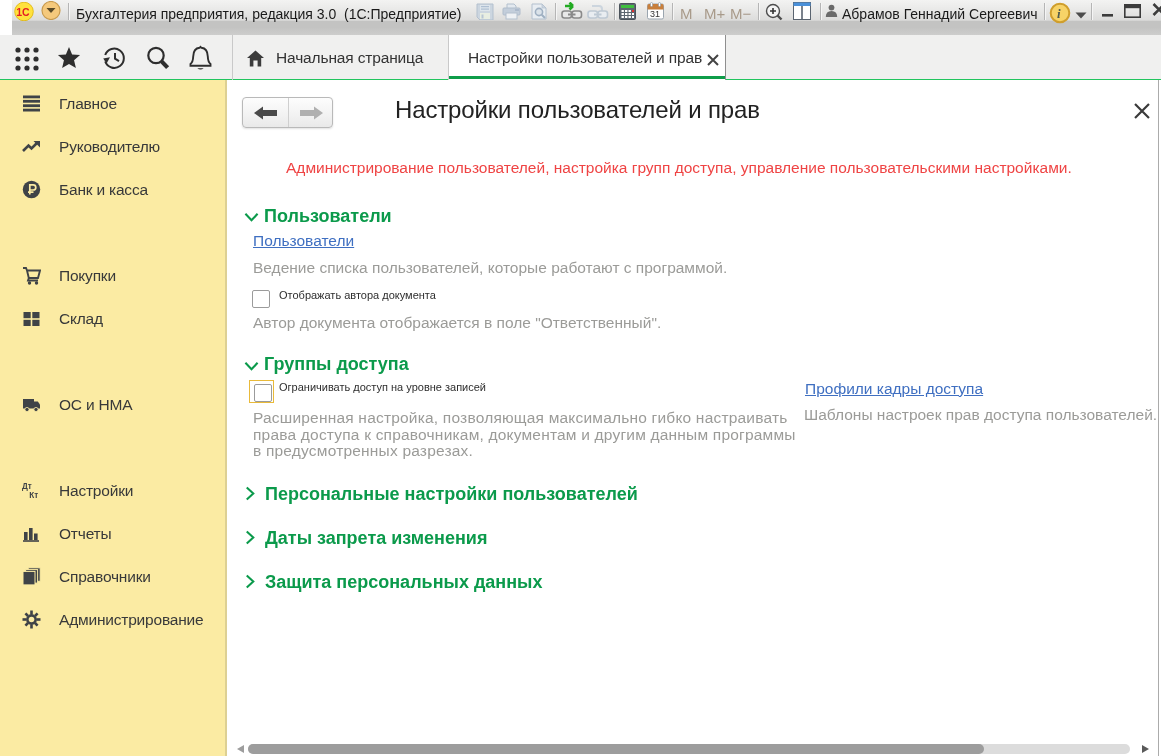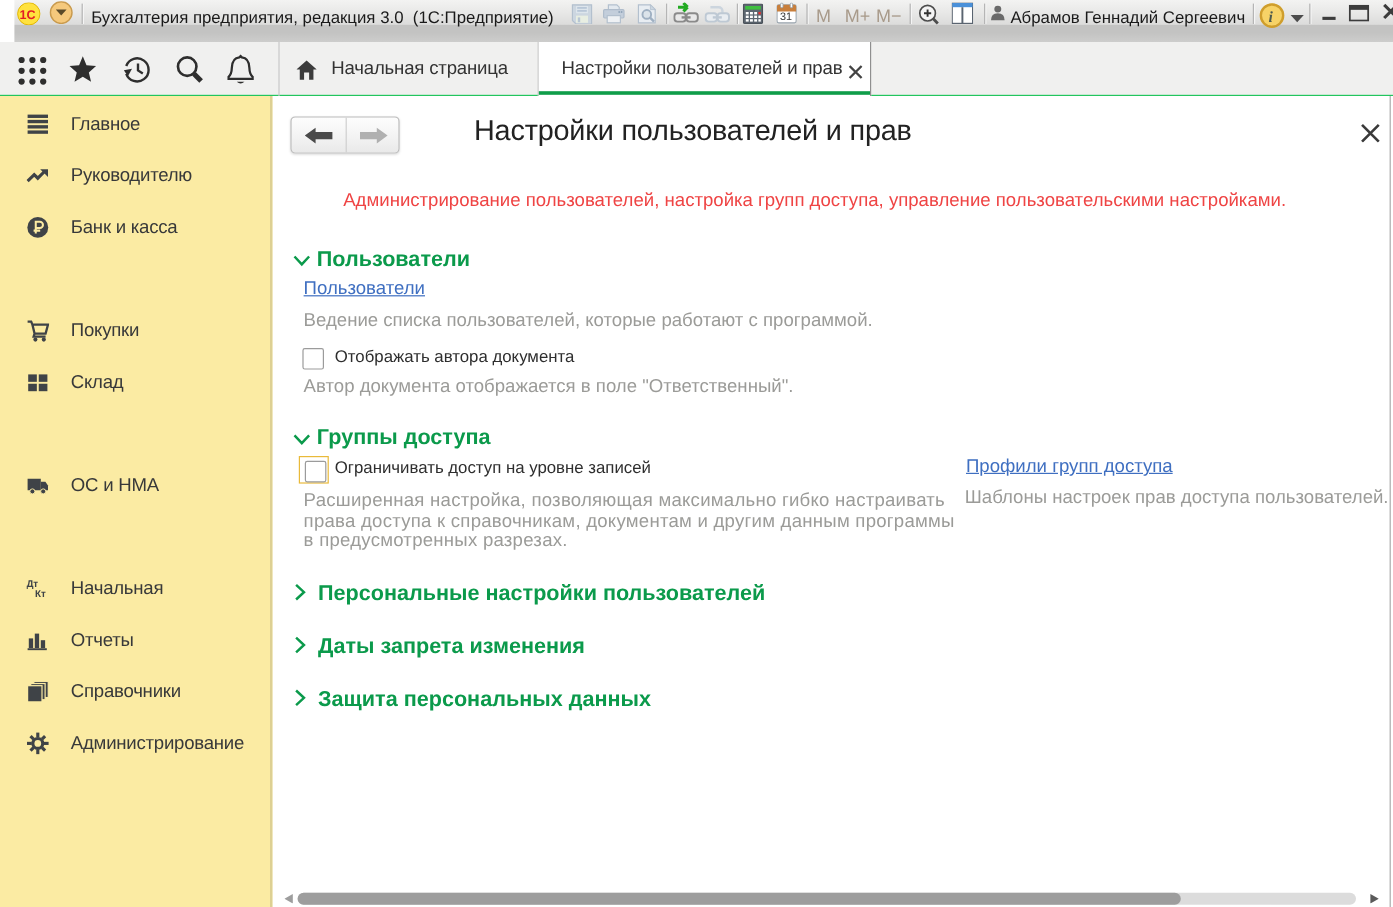--- a/index.html
+++ b/index.html
@@ -34,21 +34,21 @@
 #winborder { position:absolute; left:1158px; top:80px; width:1px; height:676px; background:#ababab; }
 .navbtns { position:absolute; left:242px; top:97px; width:91px; height:31px; border:1px solid #b9b9b9; border-radius:4px; background:linear-gradient(#fdfdfd,#f2f2f2 60%,#e9e9e9); box-shadow:0 1px 2px rgba(0,0,0,.12); }
 .navbtns .mid { position:absolute; left:45px; top:0; width:1px; height:29px; background:#cfcfcf; }
 .formtitle { position:absolute; left:395px; top:96px; font-size:24px; letter-spacing:-0.15px; color:#222; white-space:nowrap; }
 .formclose { position:absolute; left:1132px; top:100px; width:16px; height:16px; }
 .desc { position:absolute; left:238px; top:159px; font-size:15.5px; color:#ef4444;margin-left:48px; }
 .sechead { position:absolute; font-size:18px; font-weight:bold; color:#0b9a4b; white-space:nowrap; }
 .chev { position:absolute; width:15px; height:15px; }
 .link { font-size:15.5px; color:#3f6fc1; text-decoration:underline; white-space:nowrap; }
 .gray { font-size:15.5px; color:#9b9b98; }
-.lbl { font-size:14px; color:#2e2e2e; white-space:nowrap; }
+.lbl { font-size:11px; color:#2e2e2e; white-space:nowrap; }
 .cb { position:absolute; width:18px; height:18px; background:#fff; border:1px solid #9b9b9b; border-radius:2px; }
 
 
 #hscroll-track { position:absolute; left:248px; top:744px; width:882px; height:10px; background:#dcdcdc; border-radius:5px; }
 #hscroll-thumb { position:absolute; left:248px; top:744px; width:736px; height:10px; background:#9d9d9d; border-radius:5px; }
 </style>
 </head>
 <body>
 
 <div id="titlebar">
@@ -278,21 +278,21 @@
         <circle cx="5" cy="14.5" r="2.1" fill="#3f4347" stroke="#fbeba3" stroke-width="0.8"></circle>
         <circle cx="14" cy="14.5" r="2.1" fill="#3f4347" stroke="#fbeba3" stroke-width="0.8"></circle>
       </svg>
     <div class="tx">ОС и НМА</div>
   </div>
   <div class="sbitem" style="top:389px">
     <svg class="ic" viewBox="0 0 21 20">
         <text x="0" y="8.5" font-size="9" font-weight="bold" fill="#3f4347">Дт</text>
         <text x="8" y="18" font-size="9" font-weight="bold" fill="#3f4347">Кт</text>
       </svg>
-    <div class="tx">Начальная</div>
+    <div class="tx">Настройки</div>
   </div>
   <div class="sbitem" style="top:432px">
     <svg class="ic" viewBox="0 0 19 19">
         <g fill="#3f4347">
           <rect x="2" y="8" width="3.6" height="8"></rect>
           <rect x="7" y="4" width="3.6" height="12"></rect>
           <rect x="12" y="9.5" width="3.6" height="6.5"></rect>
           <rect x="1" y="16.2" width="16" height="1.6"></rect>
         </g>
       </svg>
@@ -356,21 +356,21 @@
 <div class="abs lbl" style="left:279px;top:289px">Отображать автора документа</div>
 <div class="abs gray" style="left:253px;top:314px">Автор документа отображается в поле "Ответственный".</div>
 
 <svg class="chev" style="left:244px;top:359px" width="16" height="11" viewBox="0 0 16 11">
   <path d="M1.5 1.5 L8 8.5 L14.5 1.5" fill="none" stroke="#0b9a4b" stroke-width="2.2"></path>
 </svg>
 <div class="sechead" style="left:264px;top:354px">Группы доступа</div>
 <div class="abs" style="left:249px;top:380px;width:24.5px;height:23px;border:1.5px solid #e9ba3a"></div>
 <div class="cb" style="left:253.5px;top:384px"></div>
 <div class="abs lbl" style="left:279px;top:381px">Ограничивать доступ на уровне записей</div>
-<div class="abs link" style="left:805px;top:380px">Профили групп доступа</div>
+<div class="abs link" style="left:805px;top:380px">Профили кадры доступа</div>
 <div class="abs gray" style="left:804px;top:406px;width:356px">Шаблоны настроек прав доступа пользователей.</div>
 <div class="abs gray" style="left:253px;top:410px;line-height:16.6px;letter-spacing:0.2px">Расширенная настройка, позволяющая максимально гибко настраивать<br>права доступа к справочникам, документам и другим данным программы<br>в предусмотренных разрезах.</div>
 
 <svg class="chev" style="left:243px;top:486px" width="11" height="16" viewBox="0 0 11 16">
   <path d="M1.5 1.5 L8.5 8 L1.5 14.5" fill="none" stroke="#0b9a4b" stroke-width="2.2"></path>
 </svg>
 <div class="sechead" style="left:265px;top:484px">Персональные настройки пользователей</div>
 <svg class="chev" style="left:243px;top:530px" width="11" height="16" viewBox="0 0 11 16">
   <path d="M1.5 1.5 L8.5 8 L1.5 14.5" fill="none" stroke="#0b9a4b" stroke-width="2.2"></path>
 </svg>

